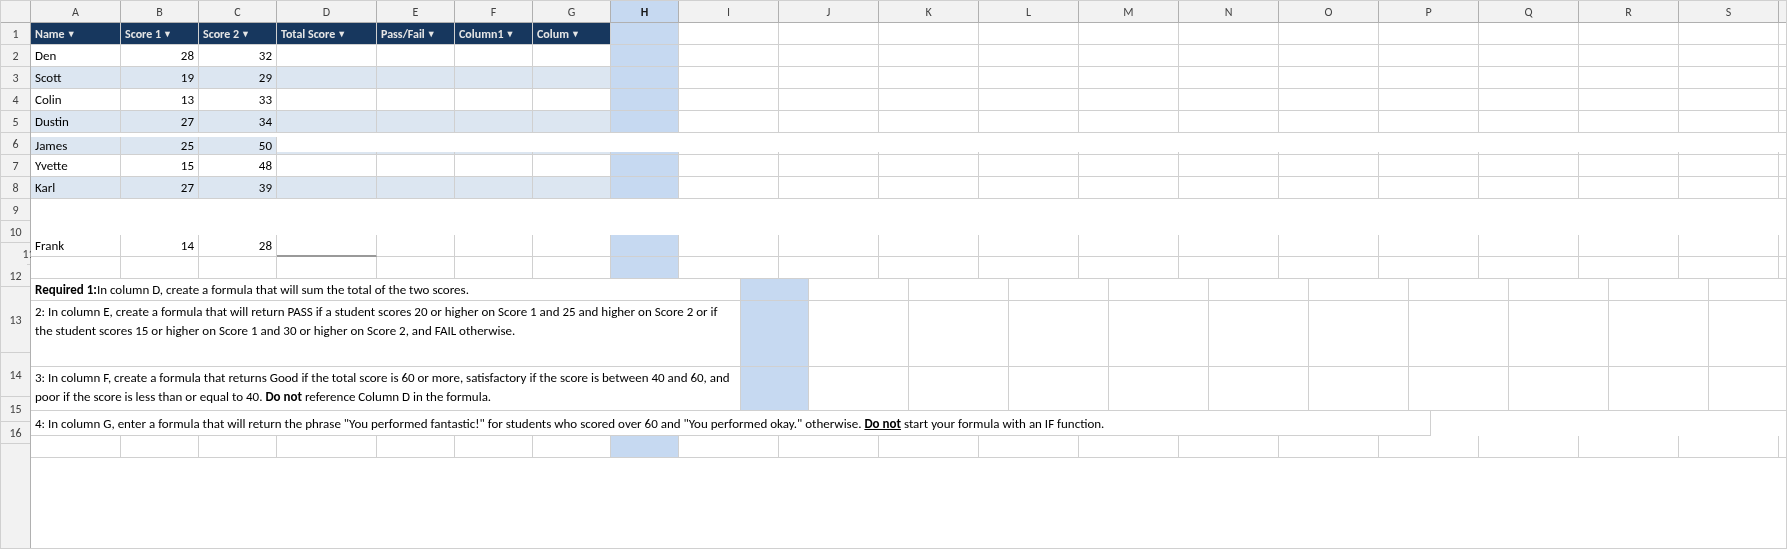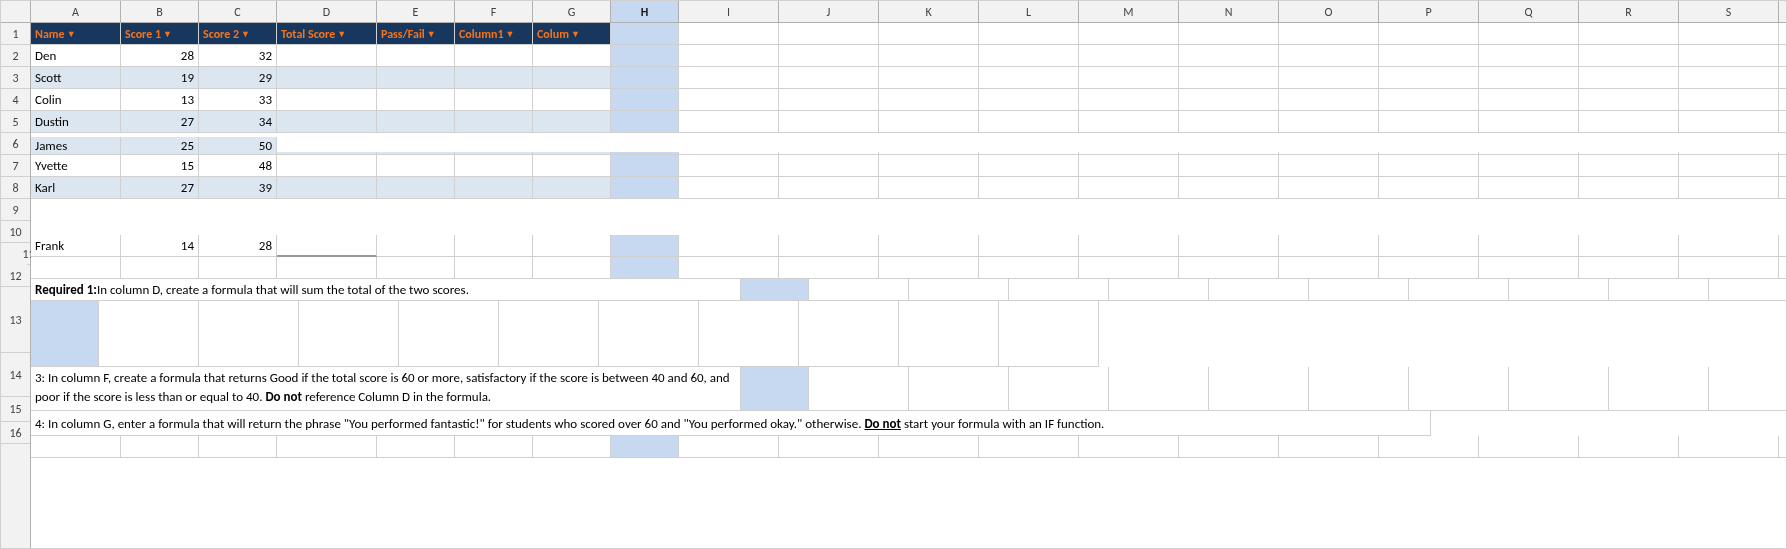--- a/index.html
+++ b/index.html
@@ -99,21 +99,21 @@
       white-space: nowrap;
       overflow: hidden;
       display: flex;
       align-items: center;
       color: #000;
       background: #fff;
     }
 
     .cell.header-cell {
       background: #17375e;
-      color: #f97316;
+      color: #e5e5e5;
       font-weight: bold;
       font-size: 12px;
     }
 
     .cell.even-row {
       background: #dce6f1;
     }
 
     .cell.odd-row {
       background: #fff;
@@ -470,20 +470,23 @@
         <div class="cell w-col-rest"></div>
         <div class="cell w-col-rest"></div>
         <div class="cell w-col-rest"></div>
         <div class="cell w-col-rest"></div>
         <div class="cell w-col-rest"></div>
         <div class="cell w-col-rest"></div>
 
       </div>
 
       <div class="grid-row" style="height:66px;">
+        <div class="cell" style="width:710px;min-width:710px;border-right:1px solid #d0d0d0;padding:2px 4px;white-space:normal;line-height:1.45;align-items:flex-start;">
+          <span>2: In column E, create a formula that will return PASS if a student scores 20 or higher on Score 1 and 25 and higher on Score 2 or if the student scores 15 or higher on Score 1 and 30 or higher on Score 2, and FAIL otherwise.</span>
+        </div>
         <div class="cell w-col-H selected-col" style="height:66px;"></div>
         <div class="cell w-col-rest" style="height:66px;"></div>
         <div class="cell w-col-rest" style="height:66px;"></div>
         <div class="cell w-col-rest" style="height:66px;"></div>
         <div class="cell w-col-rest" style="height:66px;"></div>
         <div class="cell w-col-rest" style="height:66px;"></div>
         <div class="cell w-col-rest" style="height:66px;"></div>
         <div class="cell w-col-rest" style="height:66px;"></div>
         <div class="cell w-col-rest" style="height:66px;"></div>
         <div class="cell w-col-rest" style="height:66px;"></div>

